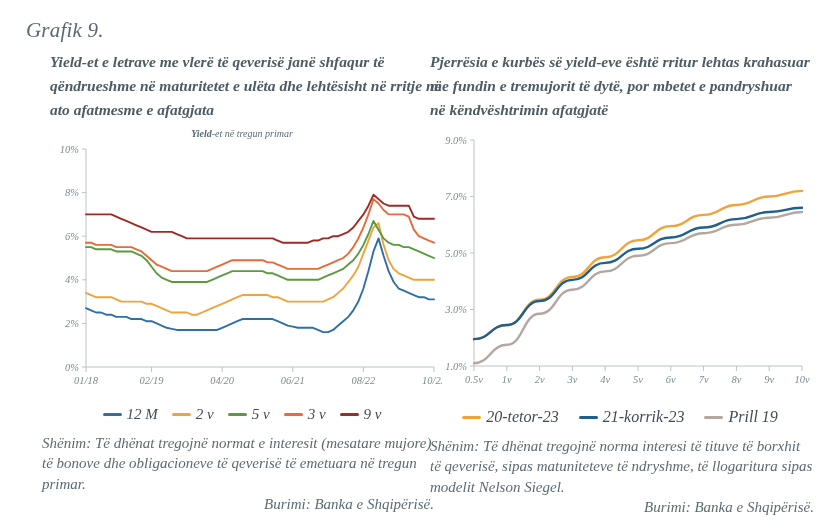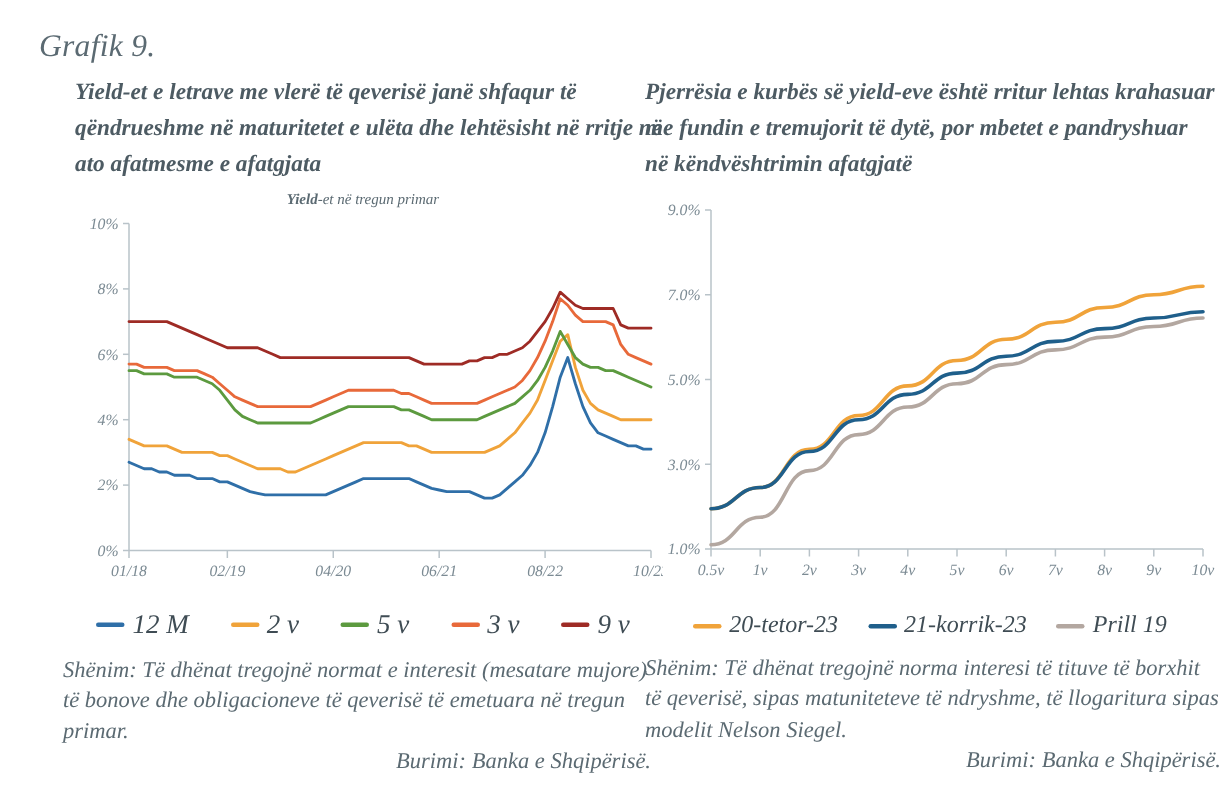--- a/index.html
+++ b/index.html
@@ -60,25 +60,25 @@
   .plot-wrap {
     position: relative;
   }
 
   svg { display: block; }
 
   .legend {
     display: flex;
     justify-content: center;
     align-items: center;
-    gap: 28px;
+    gap: 14px;
     margin-top: 2px;
     font-family: "Liberation Serif", serif;
     font-style: italic;
-    font-size: 18px;
+    font-size: 15px;
     color: #3f4c54;
   }
   .legend-item {
     display: flex;
     align-items: center;
     gap: 5px;
     white-space: nowrap;
   }
   .legend-swatch {
     display: inline-block;

